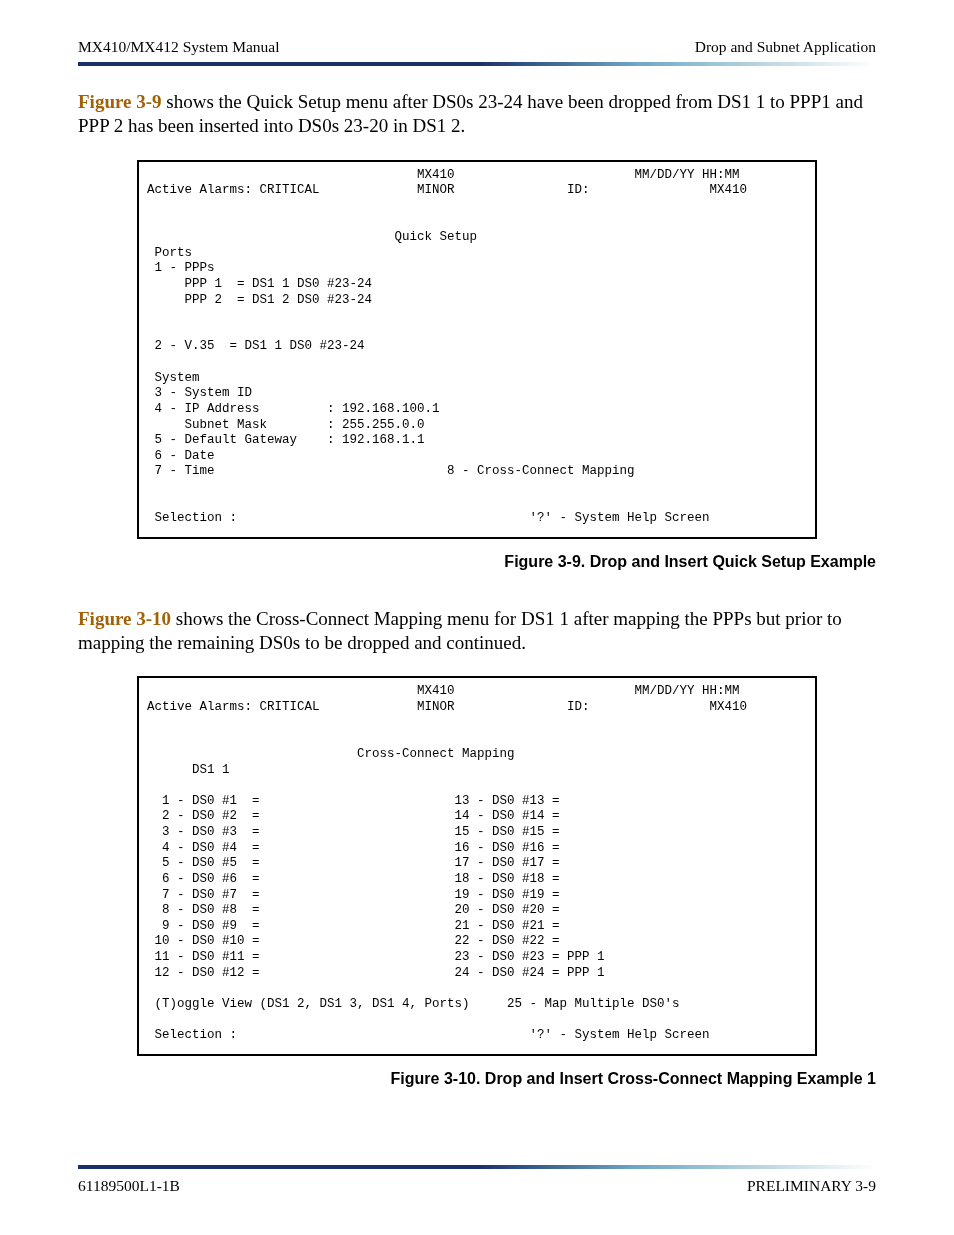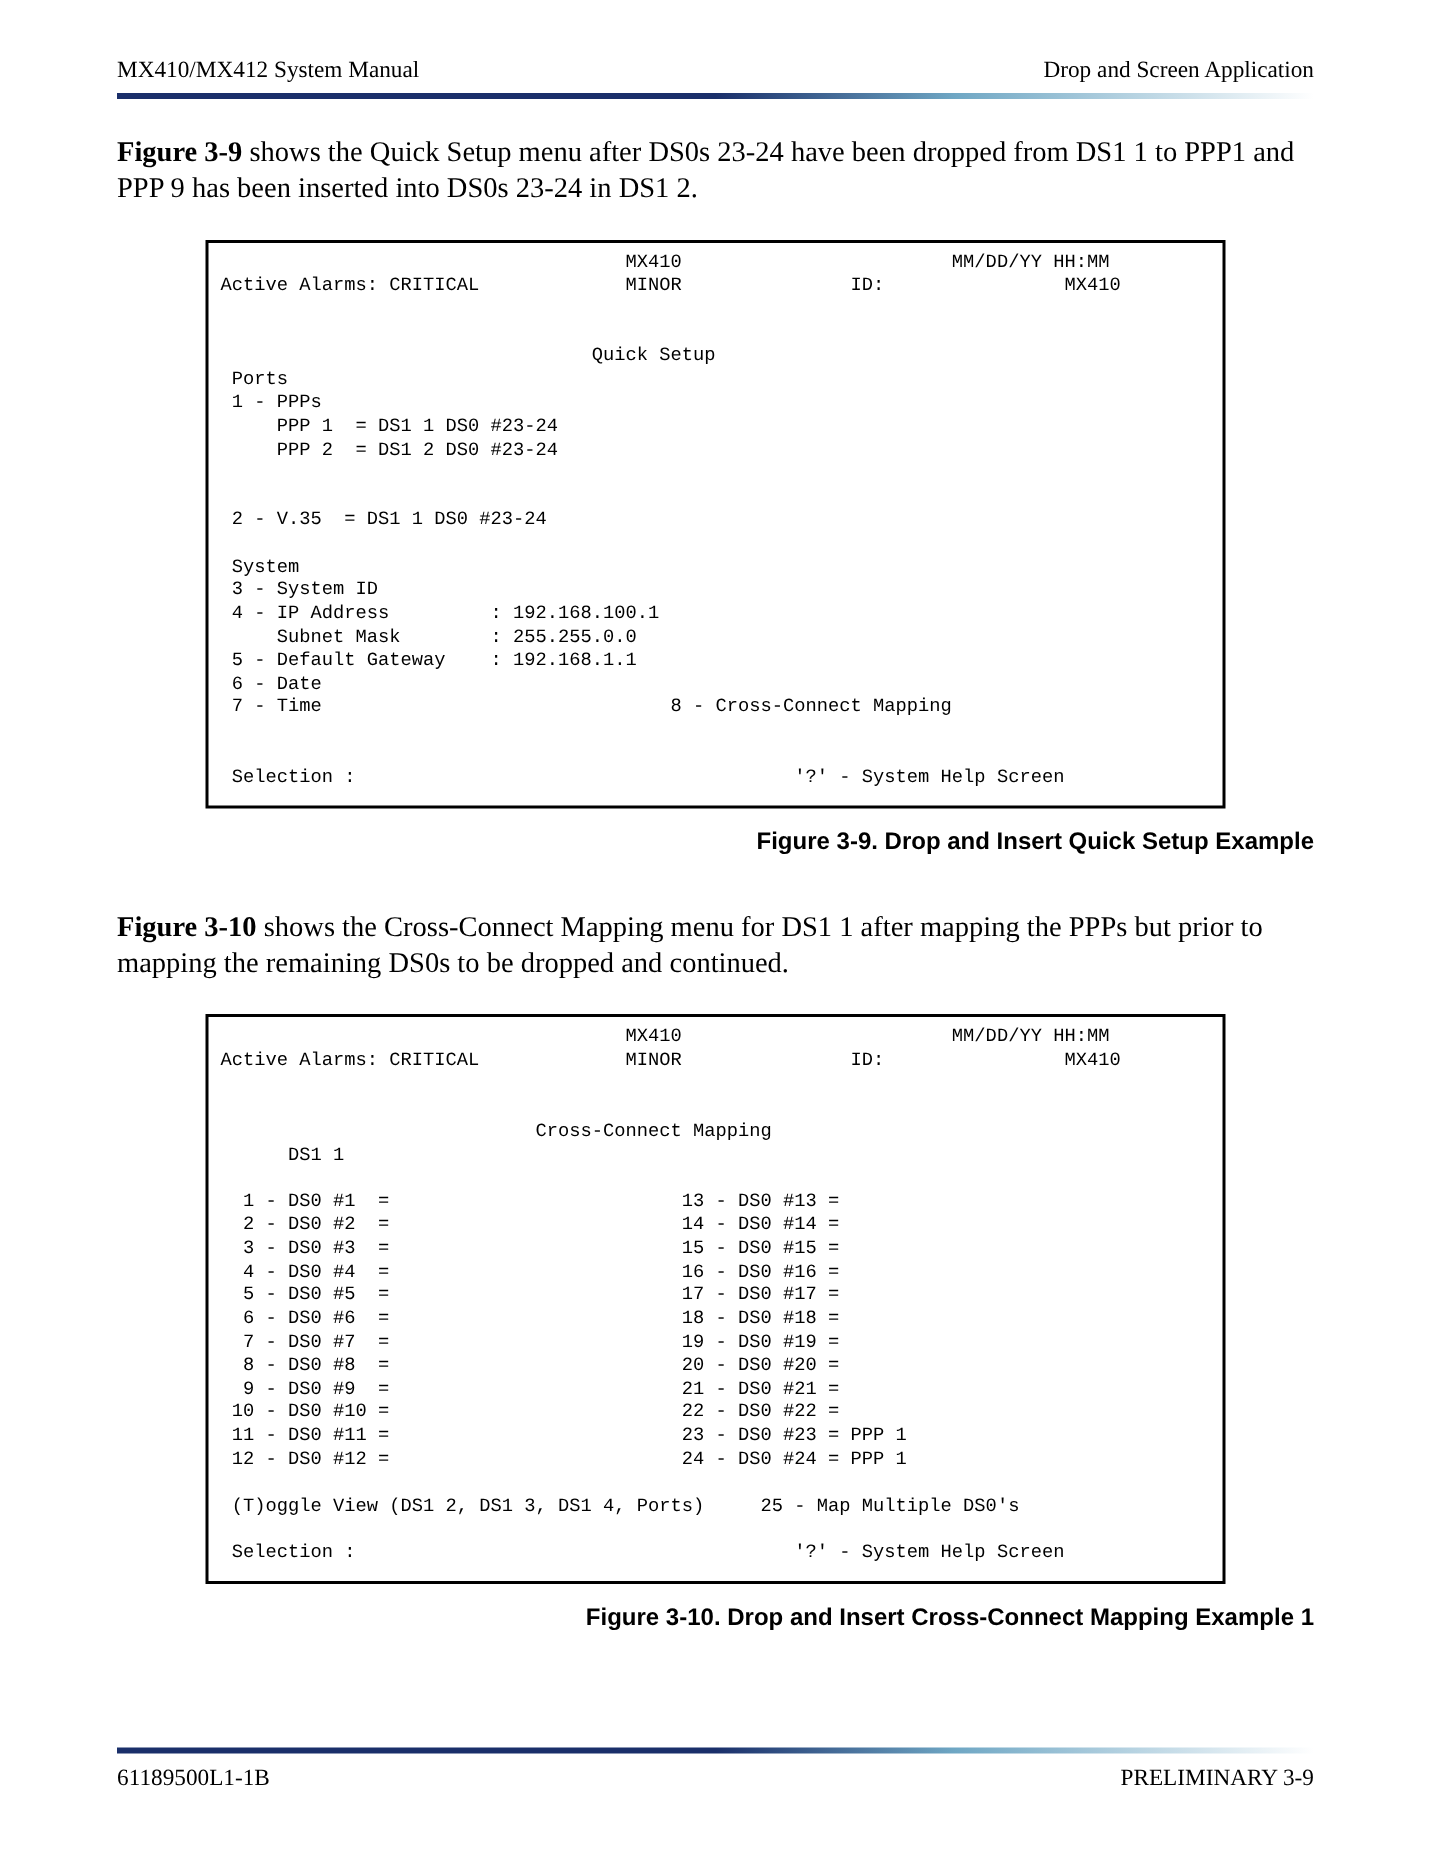--- a/index.html
+++ b/index.html
@@ -40,21 +40,21 @@
     justify-content: space-between;
     font-size: 15.5px;
     gap: 23px;
   }
   .body-text {
     font-size: 19px;
     line-height: 1.25;
     margin: 0 0 22px 0;
   }
   .fig-ref {
-    color: #000000;
+    color: #a16207;
     font-weight: bold;
   }
   .terminal {
     border: 2px solid #000;
     width: 680px;
     margin: 0 auto;
     box-sizing: border-box;
     padding: 6px 8px 10px 8px;
     font-family: "Courier New", Courier, monospace;
     font-size: 12.5px;
@@ -71,26 +71,26 @@
   }
   .spacer { flex: 1; }
 </style>
 </head>
 <body>
 
 <div class="page">
 
   <div class="running-head">
     <span>MX410/MX412 System Manual</span>
-    <span>Drop and Screen Application</span>
+    <span>Drop and Subnet Application</span>
   </div>
   <div class="head-rule"></div>
 
   <p class="body-text">
-    <span class="fig-ref">Figure 3-9</span><span> shows the Quick Setup menu after DS0s 23-24 have been dropped from DS1 1 to PPP1 and PPP 9 has been inserted into DS0s 23-24 in DS1 2.</span>
+    <span class="fig-ref">Figure 3-9</span><span> shows the Quick Setup menu after DS0s 23-24 have been dropped from DS1 1 to PPP1 and PPP 2 has been inserted into DS0s 23-20 in DS1 2.</span>
   </p>
 
   <div class="terminal">                                    MX410                        MM/DD/YY HH:MM
 Active Alarms: CRITICAL             MINOR               ID:                MX410
 
 
                                  Quick Setup
  Ports
  1 - PPPs
      PPP 1  = DS1 1 DS0 #23-24

